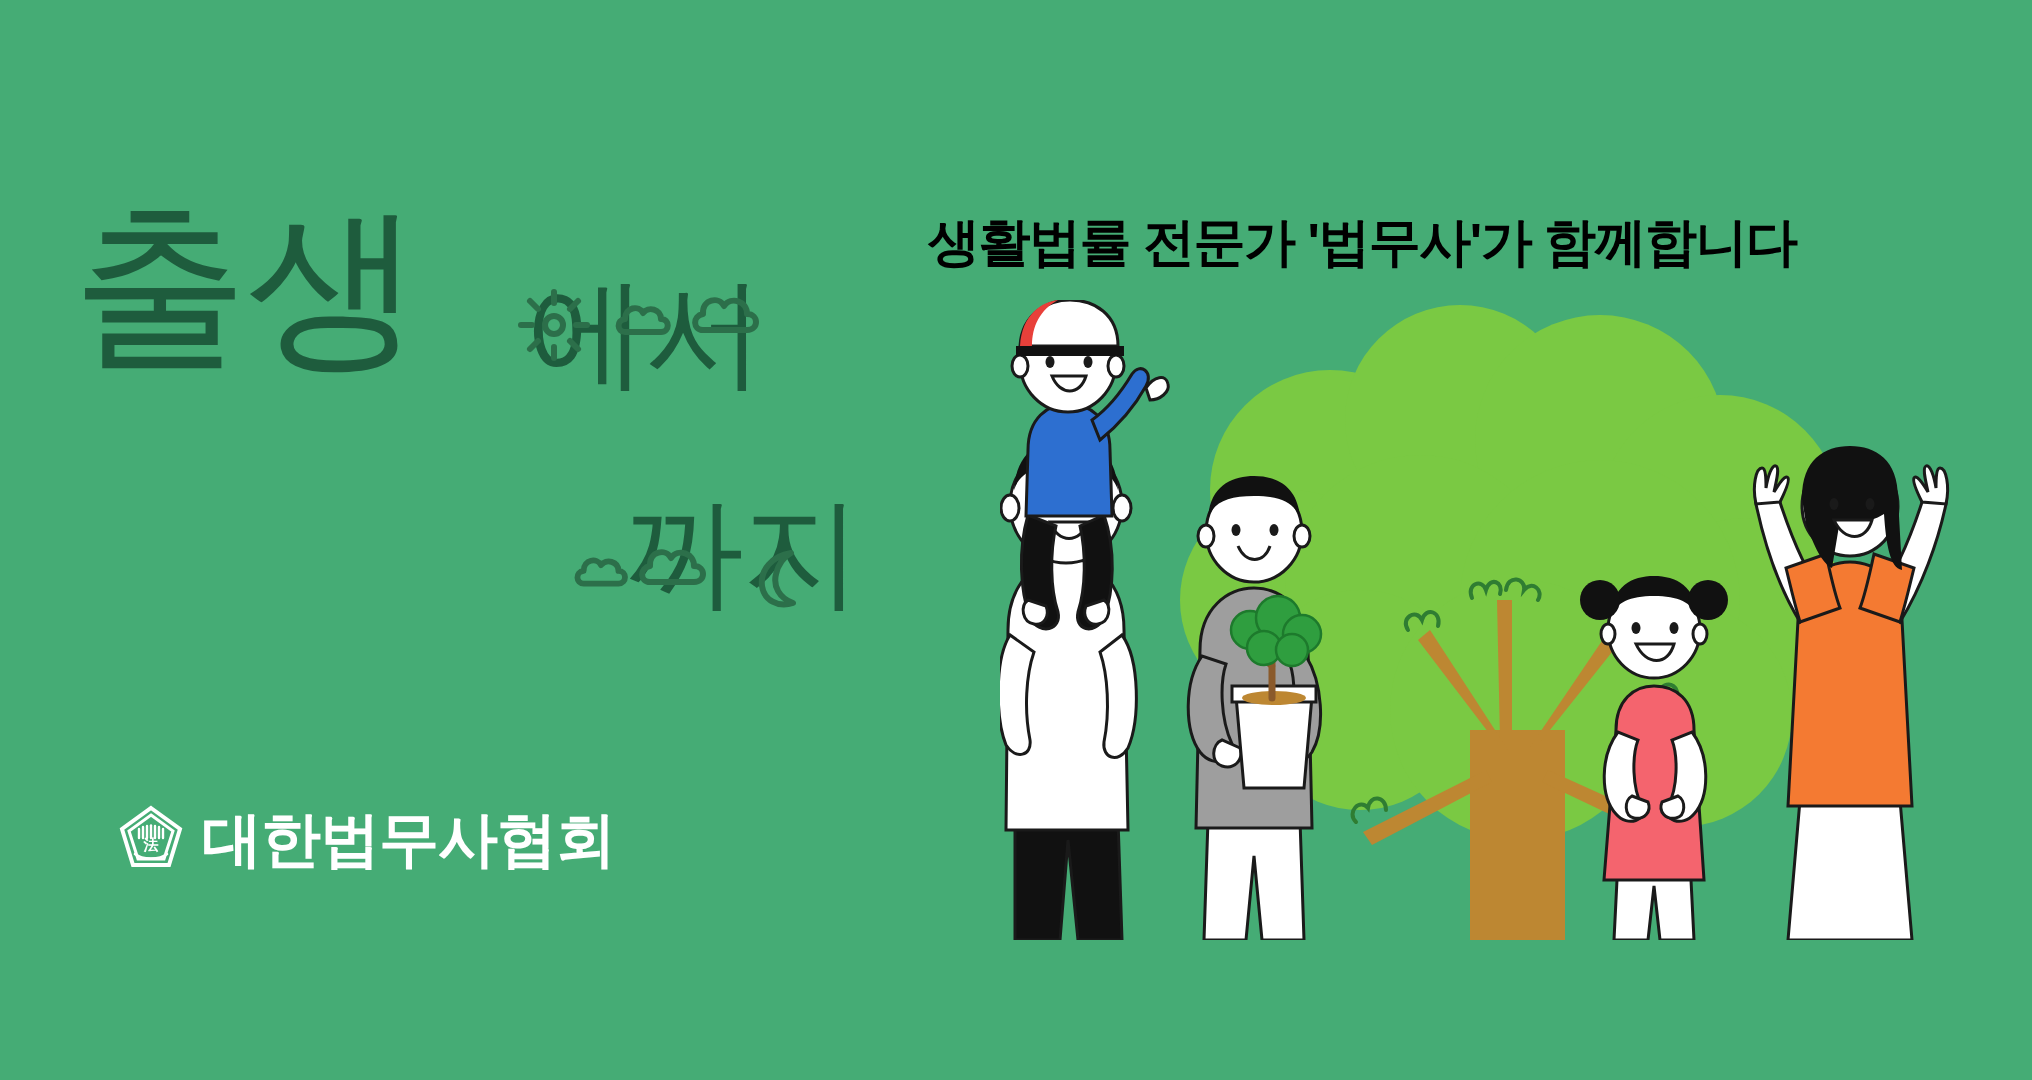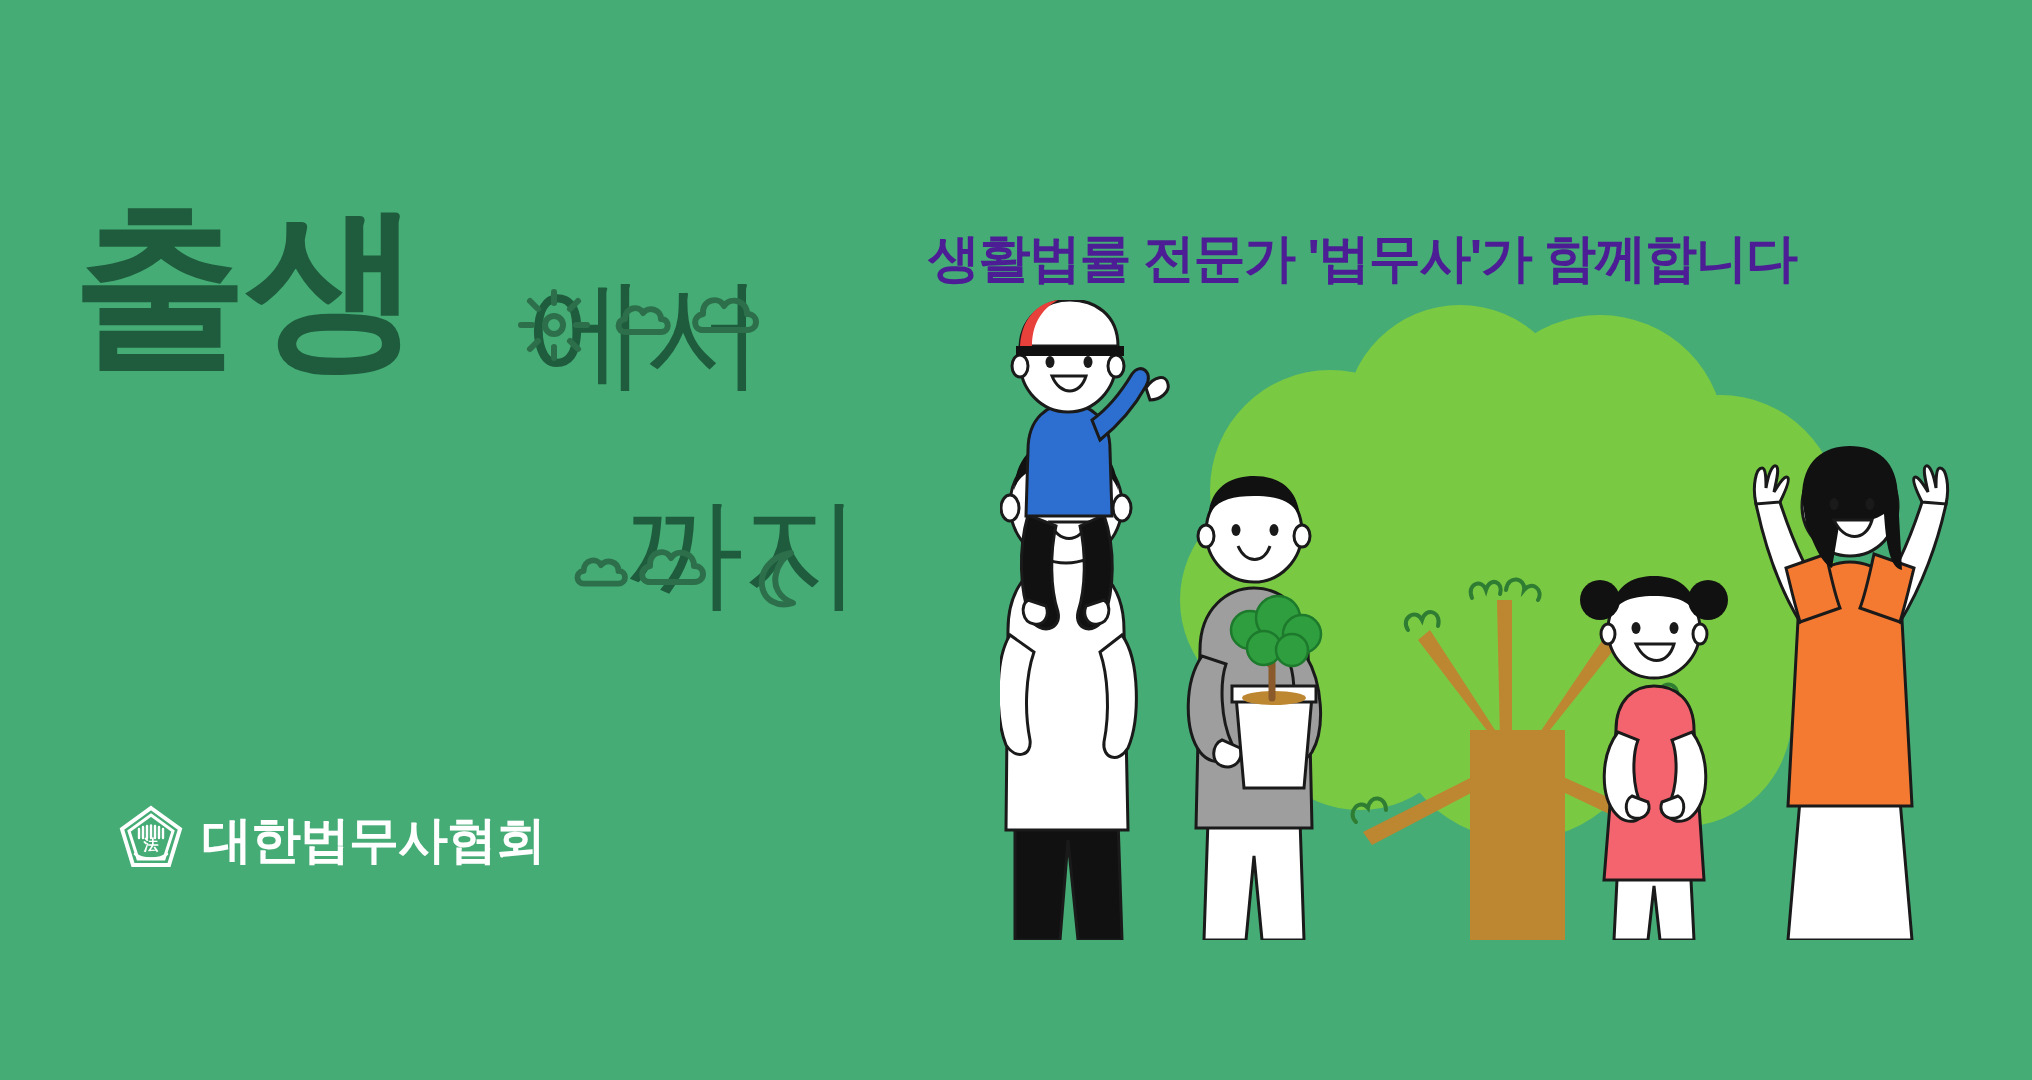--- a/index.html
+++ b/index.html
@@ -26,21 +26,21 @@
     top: 180px;
     width: 860px;
     height: 470px;
   }
   .headline-line {
     position: absolute;
     display: block;
     white-space: nowrap;
     color: #1e5c3d;
     font-family: "Liberation Sans", "DejaVu Sans", sans-serif;
-    font-weight: 700;
+    font-weight: 400;
     letter-spacing: -2px;
   }
   .hl-big {
     font-size: 176px;
     line-height: 1;
   }
   .hl-light {
     font-size: 120px;
     line-height: 1;
     font-weight: 500;
@@ -64,39 +64,38 @@
     position: absolute;
     left: 118px;
     top: 805px;
     display: flex;
     align-items: center;
     gap: 18px;
   }
   #assoc-logo .emblem { flex: 0 0 auto; }
   #assoc-logo .logo-text {
     color: #ffffff;
-    font-size: 50px;
+    font-size: 60px;
     font-weight: 700;
     letter-spacing: -1px;
     line-height: 1;
     white-space: nowrap;
   }
 
   
   #tagline {
     position: absolute;
     left: 928px;
     top: 216px;
-    color: #4c1d95;
+    color: #000000;
     font-size: 52px;
     font-weight: 700;
     letter-spacing: -1.5px;
     line-height: 1;
     white-space: nowrap;
-    margin-top: 16px;
   }
 
   
   #illustration {
     position: absolute;
     left: 1000px;
     top: 300px;
     width: 1032px;
     height: 640px;
   }

